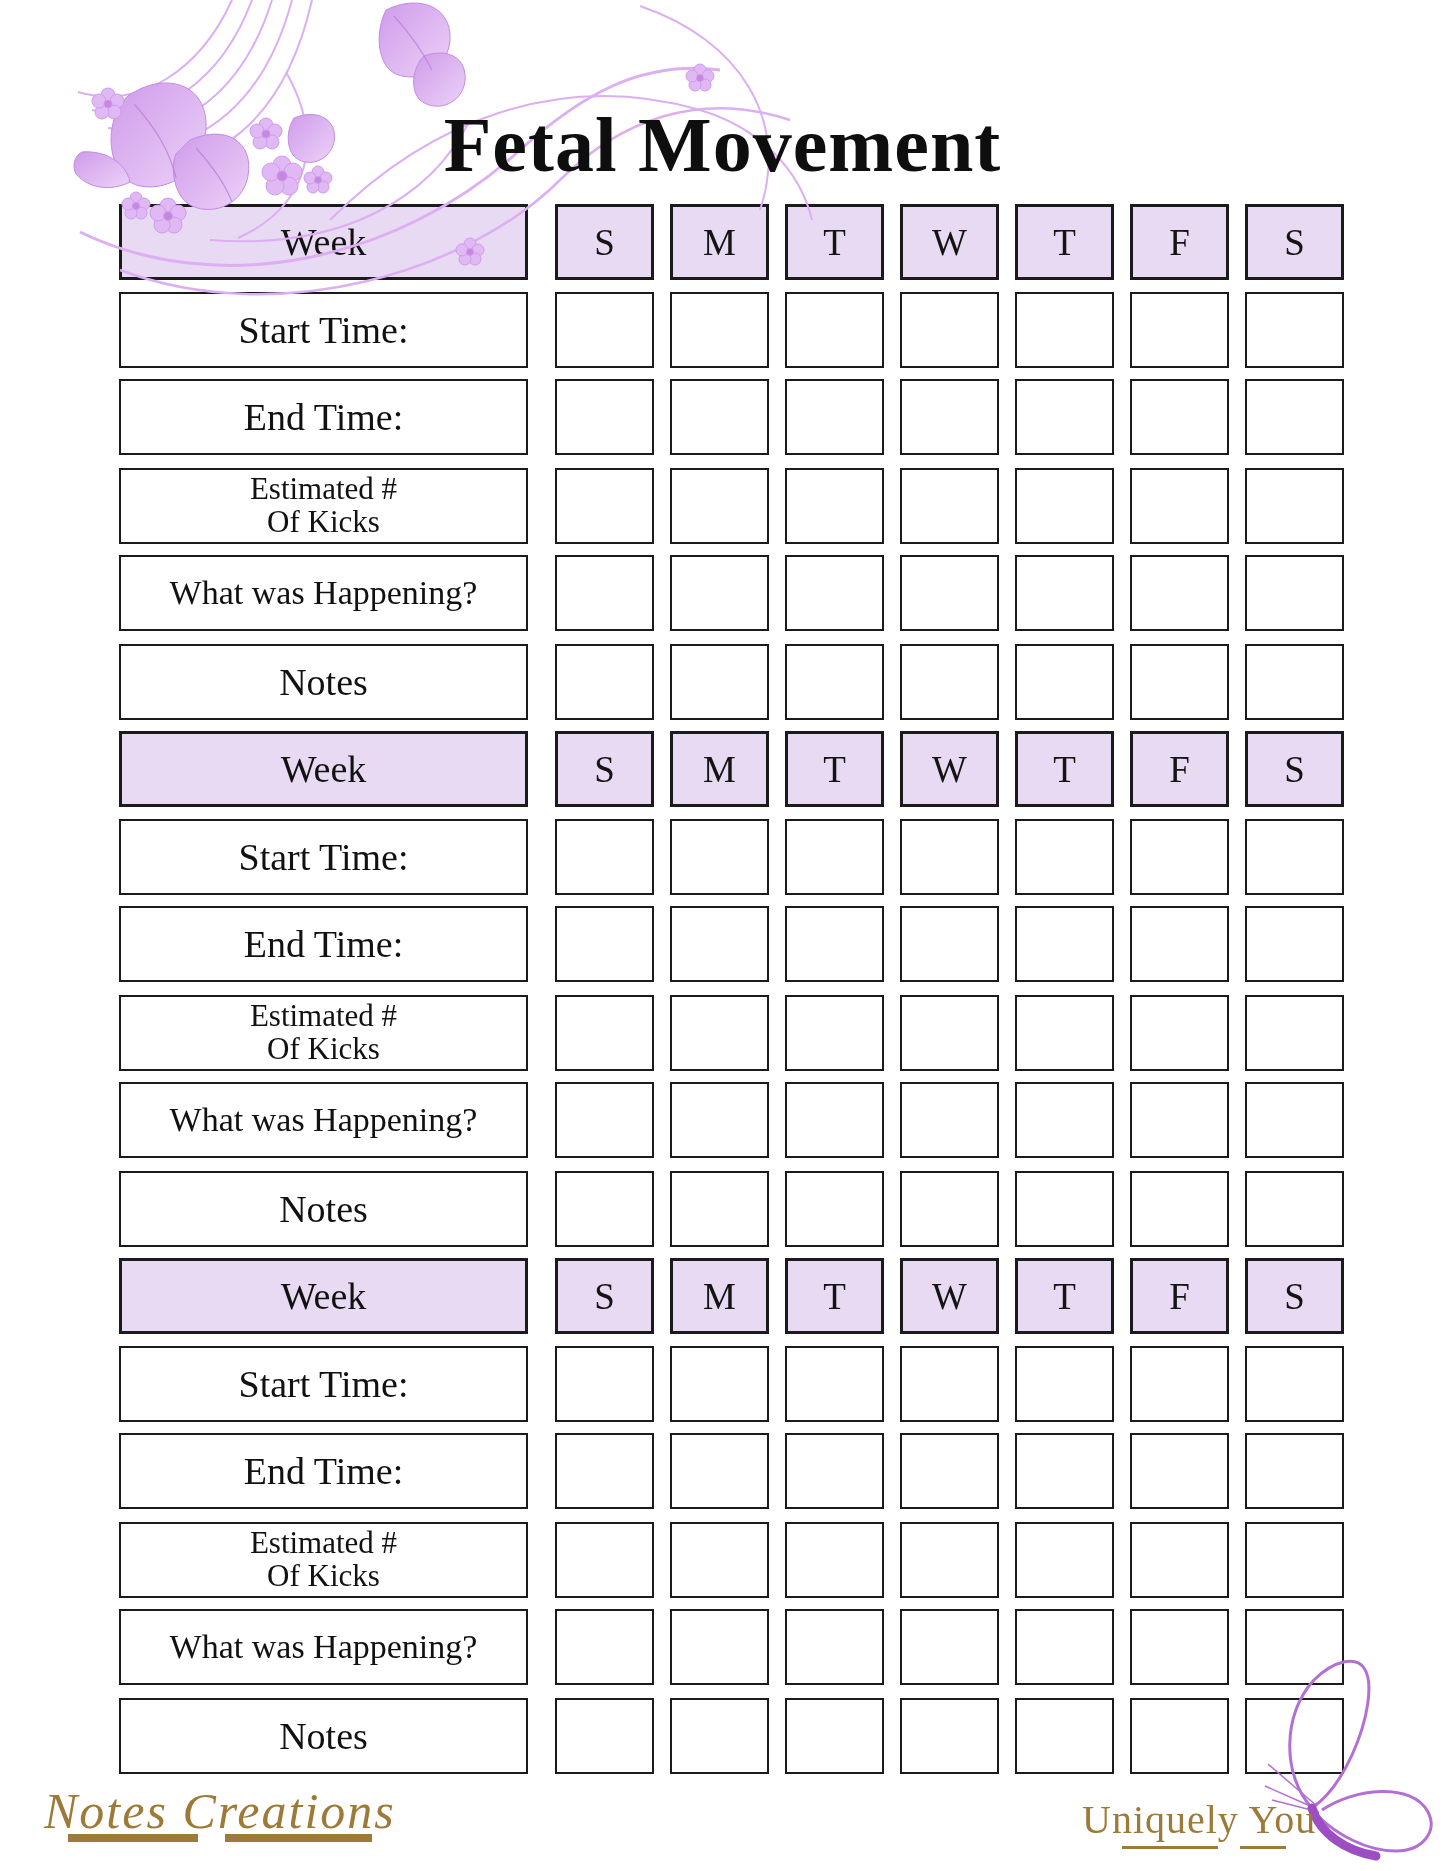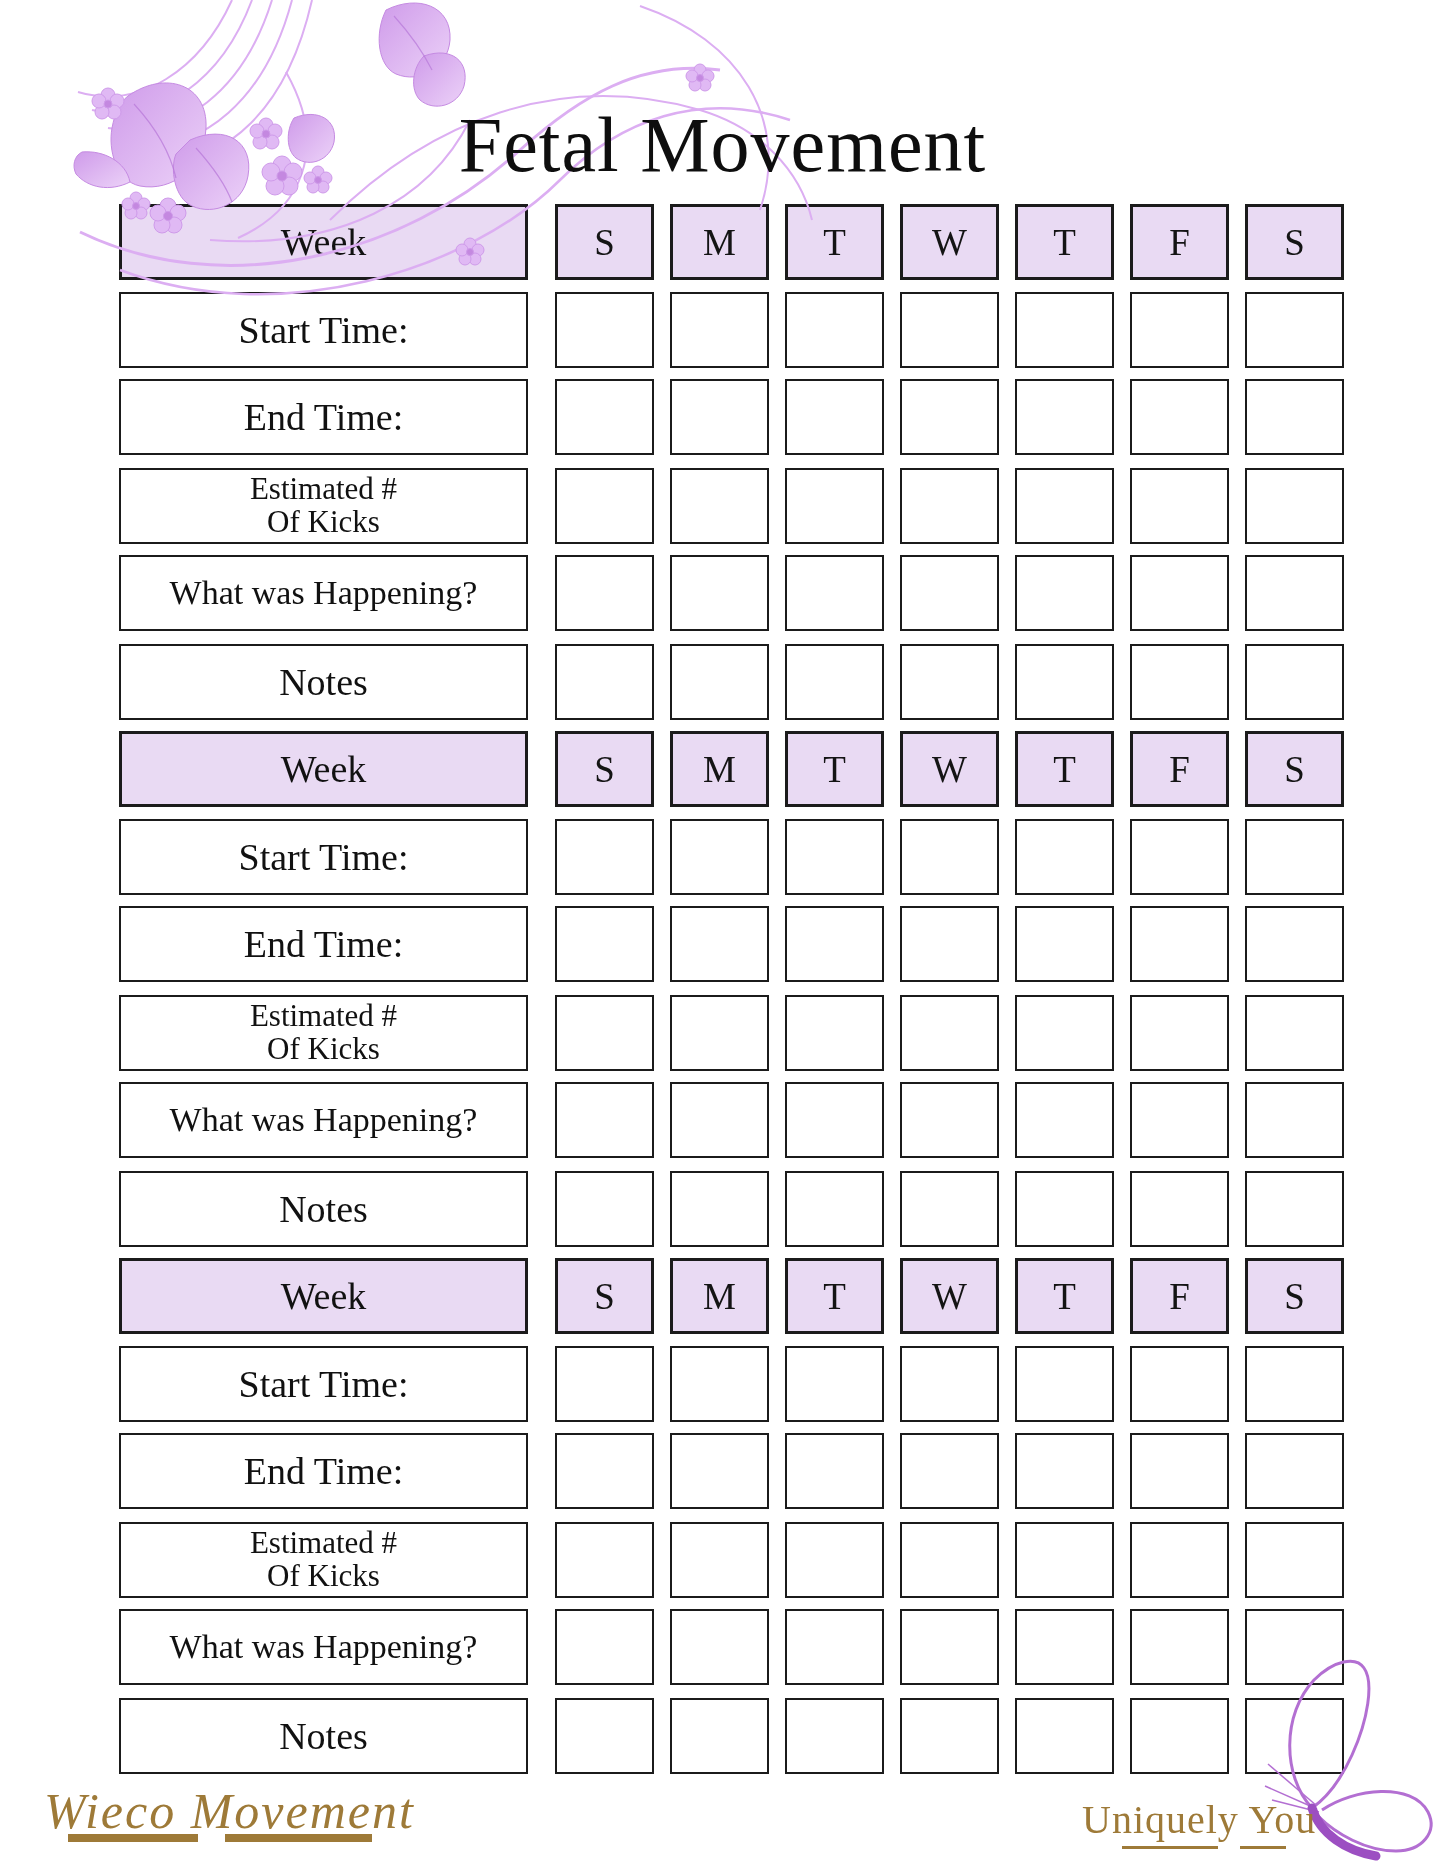--- a/index.html
+++ b/index.html
@@ -11,21 +11,21 @@
     font-family:"Liberation Serif","DejaVu Serif",serif;
     margin:0 auto;
   }
   
   .title{
     position:absolute;
     top:100px;left:0;width:100%;
     margin:0;
     text-align:center;
     font-size:78px;
-    font-weight:400;
+    font-weight:700;
     letter-spacing:1px;
     color:#0e0e0e;
     z-index:4;
   }
   
   .grid{position:absolute;top:0;left:0;width:100%;height:100%;z-index:2;}
   .t-row{
     position:absolute;
     left:119px;
     display:flex;
@@ -448,21 +448,21 @@
         <div class="day-cell"></div>
         <div class="day-cell"></div>
         <div class="day-cell"></div>
         <div class="day-cell"></div>
         <div class="day-cell"></div>
         <div class="day-cell"></div>
         <div class="day-cell"></div>
       </div>
     </div>
 
-  <div class="logo-left">Wieco Movement</div>
+  <div class="logo-left">Notes Creations</div>
   <div class="logo-left-bar bar-a"></div>
   <div class="logo-left-bar bar-b"></div>
 
   <div class="logo-right">Uniquely You</div>
   <div class="logo-right-bar bar-c"></div>
   <div class="logo-right-bar bar-d"></div>
 
   <svg class="butterfly" width="180" height="205" viewBox="0 0 180 205">
     <g fill="none" stroke="#b36fd2" stroke-width="3">
       <path d="M 50,150 C 20,118 20,56 52,22 C 72,2 94,-2 102,10 C 112,24 106,62 90,97 C 80,119 66,139 50,150"></path>

